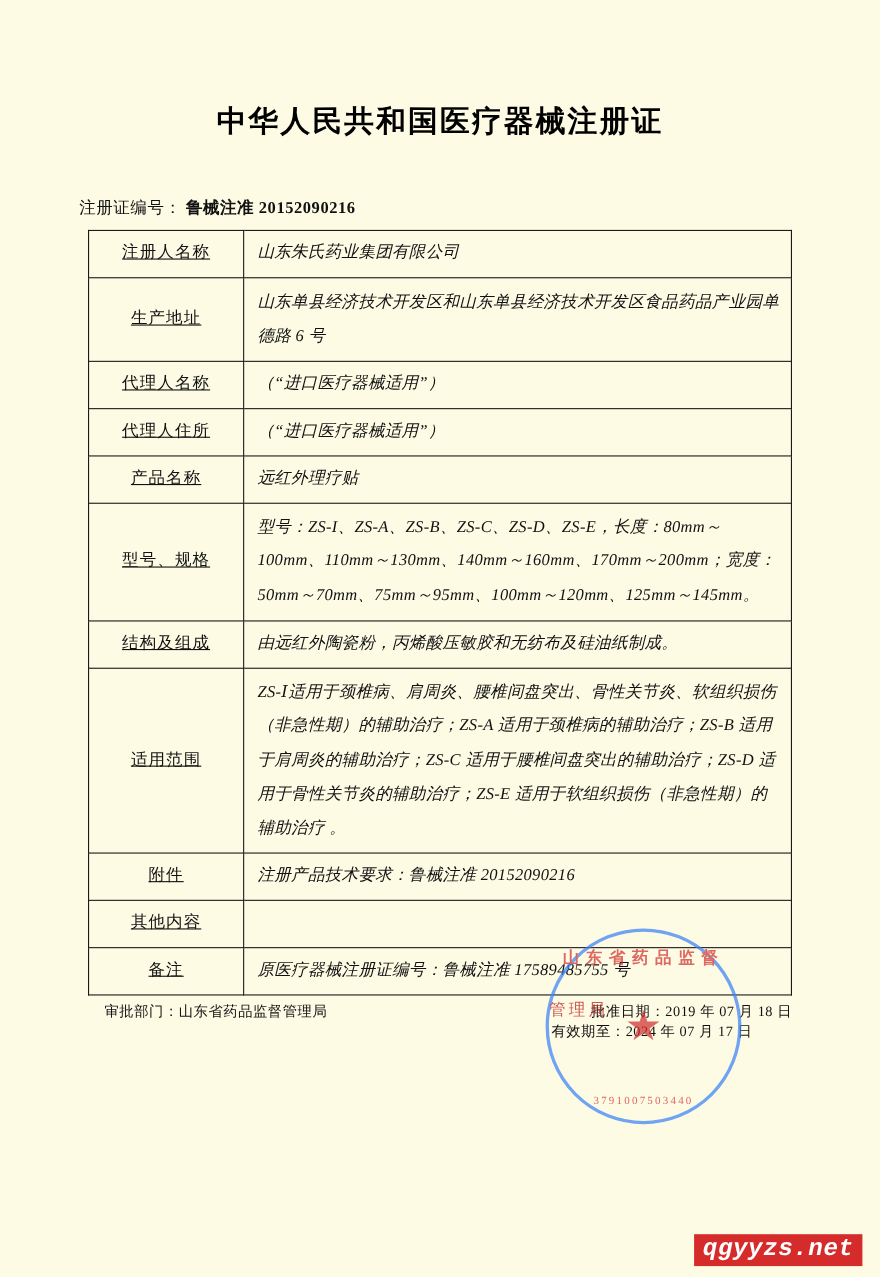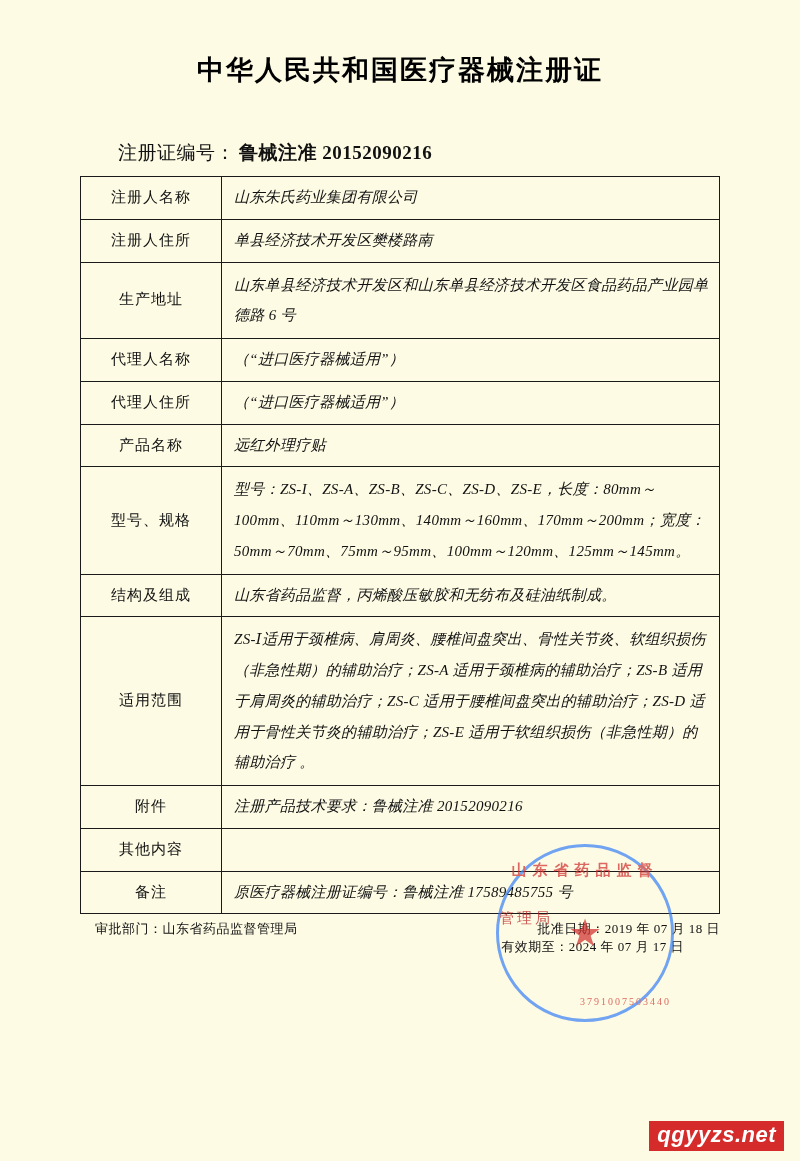--- a/index.html
+++ b/index.html
@@ -18,26 +18,26 @@
   .page {
     position: absolute;
     inset: 0;
     padding: 0;
   }
   .doc-title {
     text-align: center;
     font-size: 27px;
     font-weight: bold;
     letter-spacing: 2px;
-    margin-top: 52px;
+    margin-top: 92px;
     color: #000;
   }
   .reg-no-line {
-    margin: 52px 0 10px 118px;
-    font-size: 19px;
+    margin: 52px 0 10px 72px;
+    font-size: 15px;
     letter-spacing: 0.5px;
   }
   .reg-no-label {
     display: inline-block;
   }
   .reg-no-value {
     display: inline-block;
     font-weight: bold;
     margin-left: 4px;
   }
@@ -51,20 +51,21 @@
     border: 1px solid #1a1a1a;
     vertical-align: middle;
     font-size: 15px;
     line-height: 1.85;
   }
   td.label {
     width: 132px;
     text-align: center;
     padding: 7px 4px;
     letter-spacing: 1px;
+    text-decoration: underline;
   }
   td.value {
     padding: 7px 10px 7px 12px;
     letter-spacing: 0.3px;
     font-style: italic;
   }
   td.value.multiline {
     line-height: 2.05;
   }
   .footer {
@@ -114,41 +115,41 @@
     text-align: center;
     color: #d0302f;
     font-size: 15px;
     font-weight: bold;
     letter-spacing: 6px;
   }
   .seal .arc-bottom {
     position: absolute;
     width: 100%;
     bottom: 12px;
-    text-align: right;
+    text-align: center;
     color: #d0302f;
     font-size: 10px;
     letter-spacing: 2px;
   }
   .seal .mid {
     position: absolute;
     width: 100%;
     top: 62px;
     text-align: left;
     color: #b91c1c;
     font-size: 15px;
     letter-spacing: 3px;
   }
   .watermark {
     position: absolute;
     right: 16px;
     bottom: 10px;
     background: #d52b2b;
     color: #ffffff;
-    font-family: Liberation Sans, sans-serif;
+    font-family: Liberation Mono, monospace;
     font-size: 22px;
     font-weight: bold;
     font-style: italic;
     padding: 1px 8px 3px 8px;
     letter-spacing: 0.5px;
   }
 </style>
 </head>
 <body>
 
@@ -160,24 +161,20 @@
     <span class="reg-no-label">注册证编号：</span><span class="reg-no-value">鲁械注准 20152090216</span>
   </div>
 
   <table class="cert">
     <tbody>
       <tr>
         <td class="label">注册人名称</td>
         <td class="value">山东朱氏药业集团有限公司</td>
       </tr>
       <tr>
-        <td class="label">注册人住所</td>
-        <td class="value">单县经济技术开发区樊楼路南</td>
-      </tr>
-      <tr>
         <td class="label">生产地址</td>
         <td class="value multiline">山东单县经济技术开发区和山东单县经济技术开发区食品药品产业园单德路 6 号</td>
       </tr>
       <tr>
         <td class="label">代理人名称</td>
         <td class="value">（“进口医疗器械适用”）</td>
       </tr>
       <tr>
         <td class="label">代理人住所</td>
         <td class="value">（“进口医疗器械适用”）</td>
@@ -185,21 +182,21 @@
       <tr>
         <td class="label">产品名称</td>
         <td class="value">远红外理疗贴</td>
       </tr>
       <tr>
         <td class="label">型号、规格</td>
         <td class="value multiline">型号：ZS-I、ZS-A、ZS-B、ZS-C、ZS-D、ZS-E，长度：80mm～100mm、110mm～130mm、140mm～160mm、170mm～200mm；宽度：50mm～70mm、75mm～95mm、100mm～120mm、125mm～145mm。</td>
       </tr>
       <tr>
         <td class="label">结构及组成</td>
-        <td class="value">山东省药品监督，丙烯酸压敏胶和无纺布及硅油纸制成。</td>
+        <td class="value">由远红外陶瓷粉，丙烯酸压敏胶和无纺布及硅油纸制成。</td>
       </tr>
       <tr>
         <td class="label">适用范围</td>
         <td class="value multiline">ZS-Ⅰ适用于颈椎病、肩周炎、腰椎间盘突出、骨性关节炎、软组织损伤（非急性期）的辅助治疗；ZS-A 适用于颈椎病的辅助治疗；ZS-B 适用于肩周炎的辅助治疗；ZS-C 适用于腰椎间盘突出的辅助治疗；ZS-D 适用于骨性关节炎的辅助治疗；ZS-E 适用于软组织损伤（非急性期）的辅助治疗 。</td>
       </tr>
       <tr>
         <td class="label">附件</td>
         <td class="value">注册产品技术要求：鲁械注准 20152090216</td>
       </tr>
       <tr>

